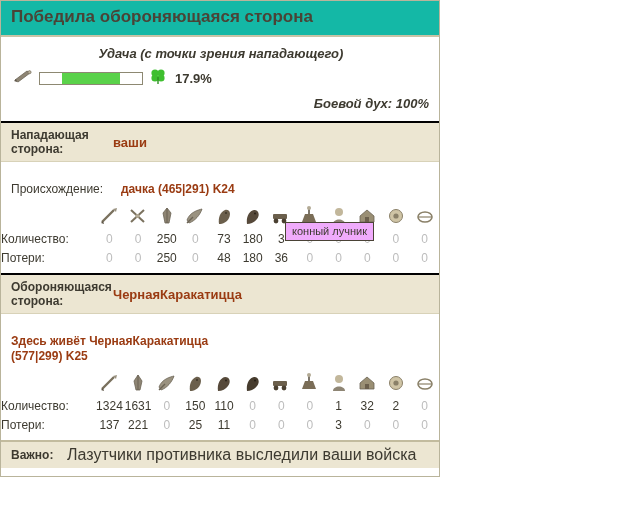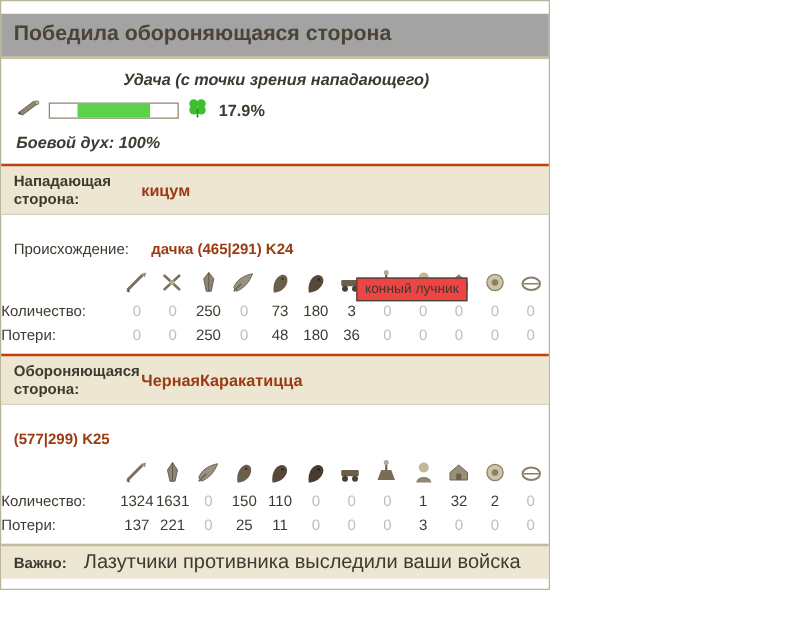--- a/index.html
+++ b/index.html
@@ -13,24 +13,23 @@
   #report {
     position: absolute;
     left: 0px;
     top: 0px;
     width: 440px;
     border: 1px solid #b9b49b;
     background: #ffffff;
     box-sizing: border-box;
   }
   .title-bar {
-    background: #a3a3a3;
+    background: #14b8a6;
     border-bottom: 2px solid #c9c3a6;
     padding: 6px 10px 8px 10px;
-    margin-top: 10px;
   }
   .title-bar h1 {
     margin: 0;
     font-size: 17px;
     font-weight: bold;
     color: #4a4336;
     font-family: "Liberation Sans", sans-serif;
   }
   .section {
     padding: 0 10px;
@@ -71,24 +70,25 @@
     font-weight: bold;
     color: #3d3a30;
     margin-left: 8px;
   }
   .morale {
     font-style: italic;
     font-weight: bold;
     font-size: 13px;
     color: #3d3a30;
     margin: 8px 0 10px 2px;
+    text-align: right;
   }
   .party-header {
     background: #ece6d2;
-    border-top: 2px solid #c2410c;
+    border-top: 2px solid #000000;
     border-bottom: 1px solid #d8d2b8;
     display: flex;
     align-items: center;
     min-height: 30px;
   }
   .party-header .ph-label {
     width: 110px;
     padding: 5px 0 5px 10px;
     font-size: 12px;
     font-weight: bold;
@@ -169,21 +169,21 @@
   }
   .important-row .imp-text {
     font-size: 16px;
     color: #3d3a30;
     padding-left: 4px;
   }
   .tooltip {
     position: absolute;
     left: 285px;
     top: 222px;
-    background: #ef4444;
+    background: #f0abfc;
     border: 1px solid #4a4336;
     font-size: 11px;
     color: #3d3a30;
     padding: 2px 6px 3px 6px;
     white-space: nowrap;
     z-index: 20;
   }
   .spacer-bottom {
     height: 8px;
   }
@@ -221,21 +221,21 @@
         </svg>
       </span>
       <span class="luck-pct">17.9%</span>
     </div>
 
     <div class="morale">Боевой дух: 100%</div>
   </div>
 
   <div class="party-header">
     <div class="ph-label">Нападающая сторона:</div>
-    <div class="ph-name">кицум</div>
+    <div class="ph-name">ваши</div>
   </div>
 
   <div class="origin-row">
     <div class="or-label">Происхождение:</div>
     <div class="or-value">дачка (465|291) K24</div>
   </div>
 
   <table class="units">
     <colgroup>
       <col style="width:92px">
@@ -330,20 +330,21 @@
   </tbody>
     </table>
 
   <div class="party-header">
     <div class="ph-label">Обороняющаяся сторона:</div>
     <div class="ph-name">ЧернаяКаракатицца</div>
   </div>
 
   <div class="origin-row">
     <div class="or-value">
+      <div>Здесь живёт ЧернаяКаракатицца</div>
       <div>(577|299) K25</div>
     </div>
   </div>
 
   <table class="units">
     <colgroup>
       <col style="width:92px">
       <col span="12" style="width:28px">
     </colgroup>
     <tbody>

